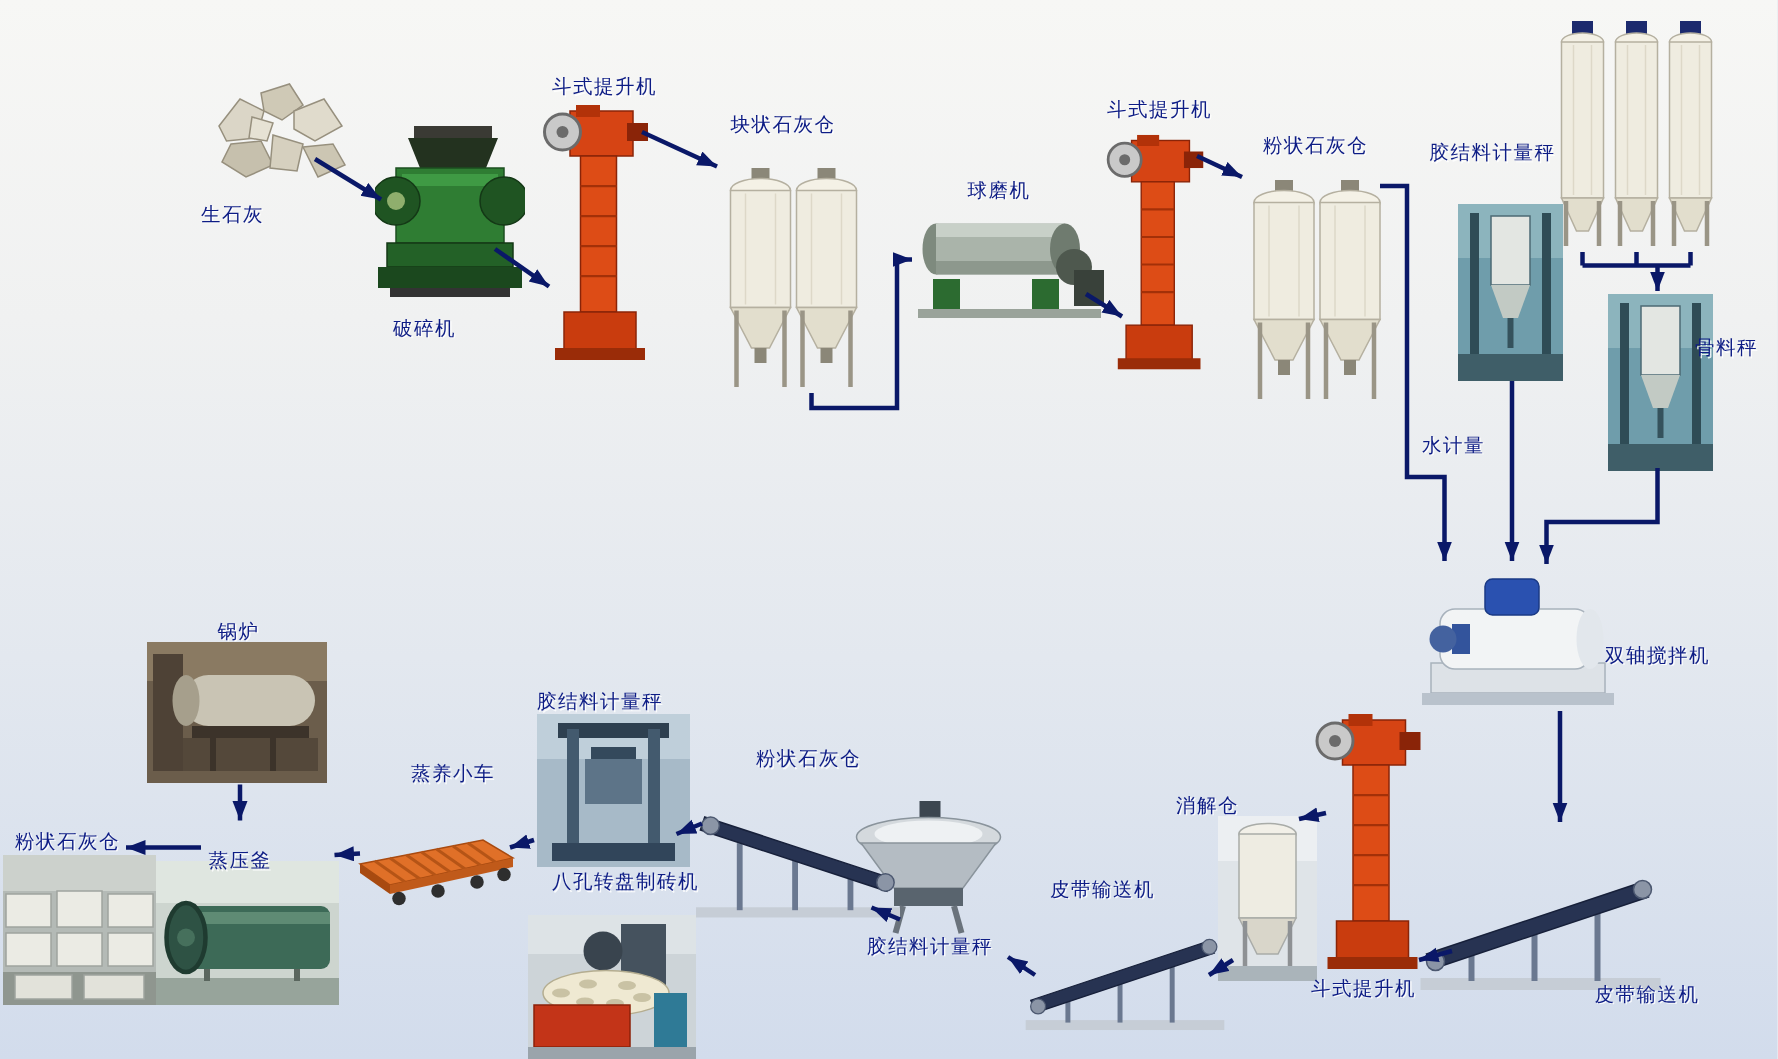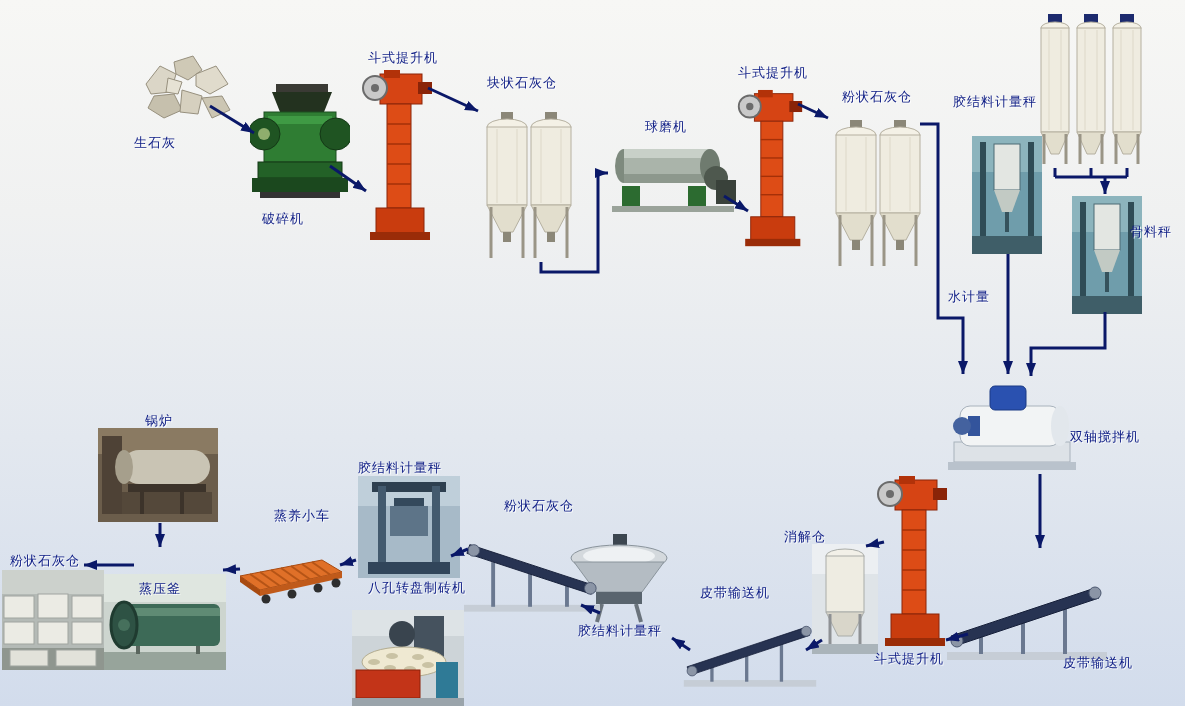--- a/index.html
+++ b/index.html
@@ -393,17 +393,17 @@
   <div class="label" style="left:1070px; top:428px">双轴搅拌机</div>
   <div class="label" style="left:1063px; top:654px">皮带输送机</div>
   <div class="label" style="left:874px; top:650px">斗式提升机</div>
   <div class="label" style="left:784px; top:528px">消解仓</div>
   <div class="label" style="left:700px; top:584px">皮带输送机</div>
   <div class="label" style="left:578px; top:622px">胶结料计量秤</div>
   <div class="label" style="left:504px; top:497px">粉状石灰仓</div>
   <div class="label" style="left:358px; top:459px">胶结料计量秤</div>
   <div class="label" style="left:368px; top:579px">八孔转盘制砖机</div>
   <div class="label" style="left:274px; top:507px">蒸养小车</div>
-  <div class="label" style="left:139px; top:580px">蒸压釜</div>
+  <div class="label" style="left:139px; top:565px">蒸压釜</div>
   <div class="label" style="left:145px; top:412px">锅炉</div>
   <div class="label" style="left:10px; top:552px">粉状石灰仓</div>
 
 </div>
 
 </body></html>

